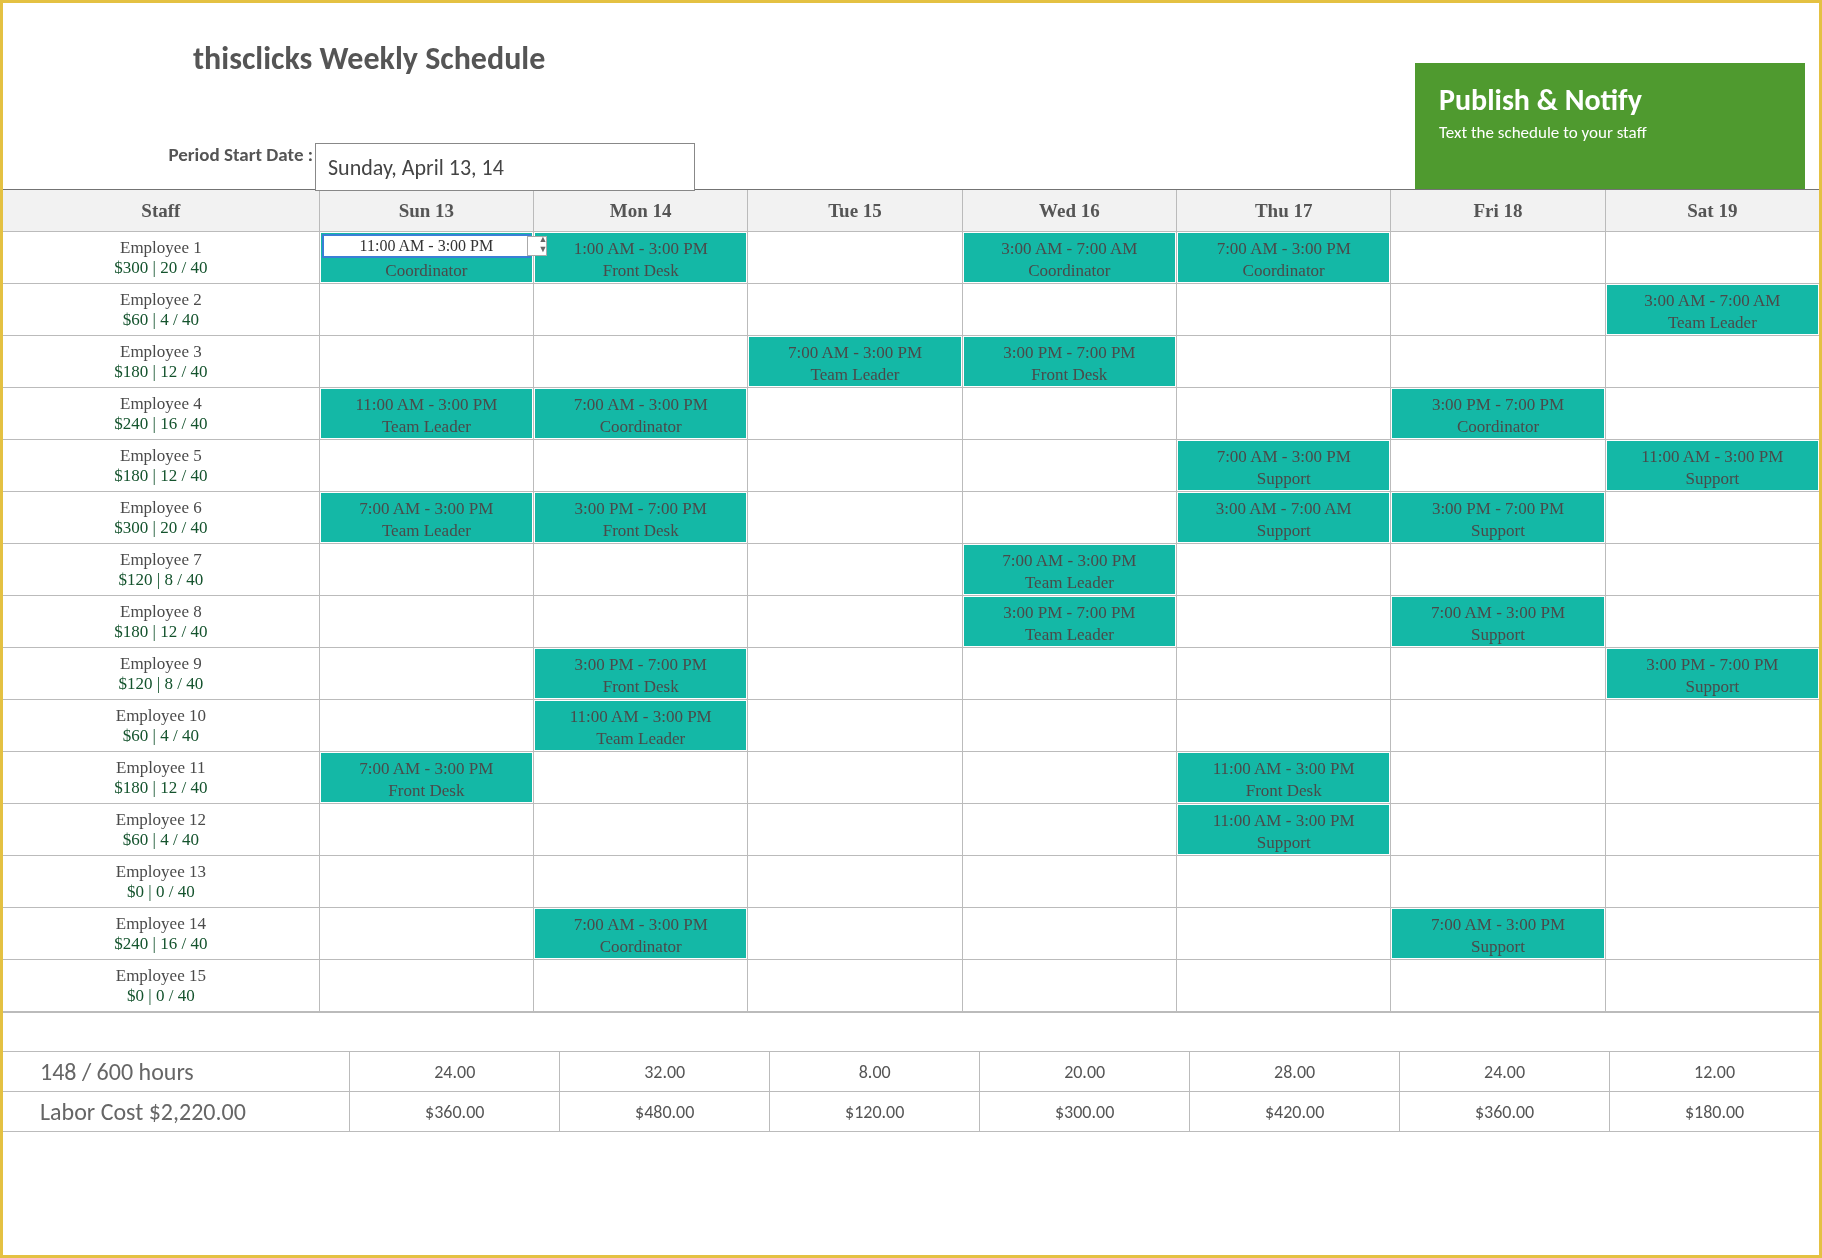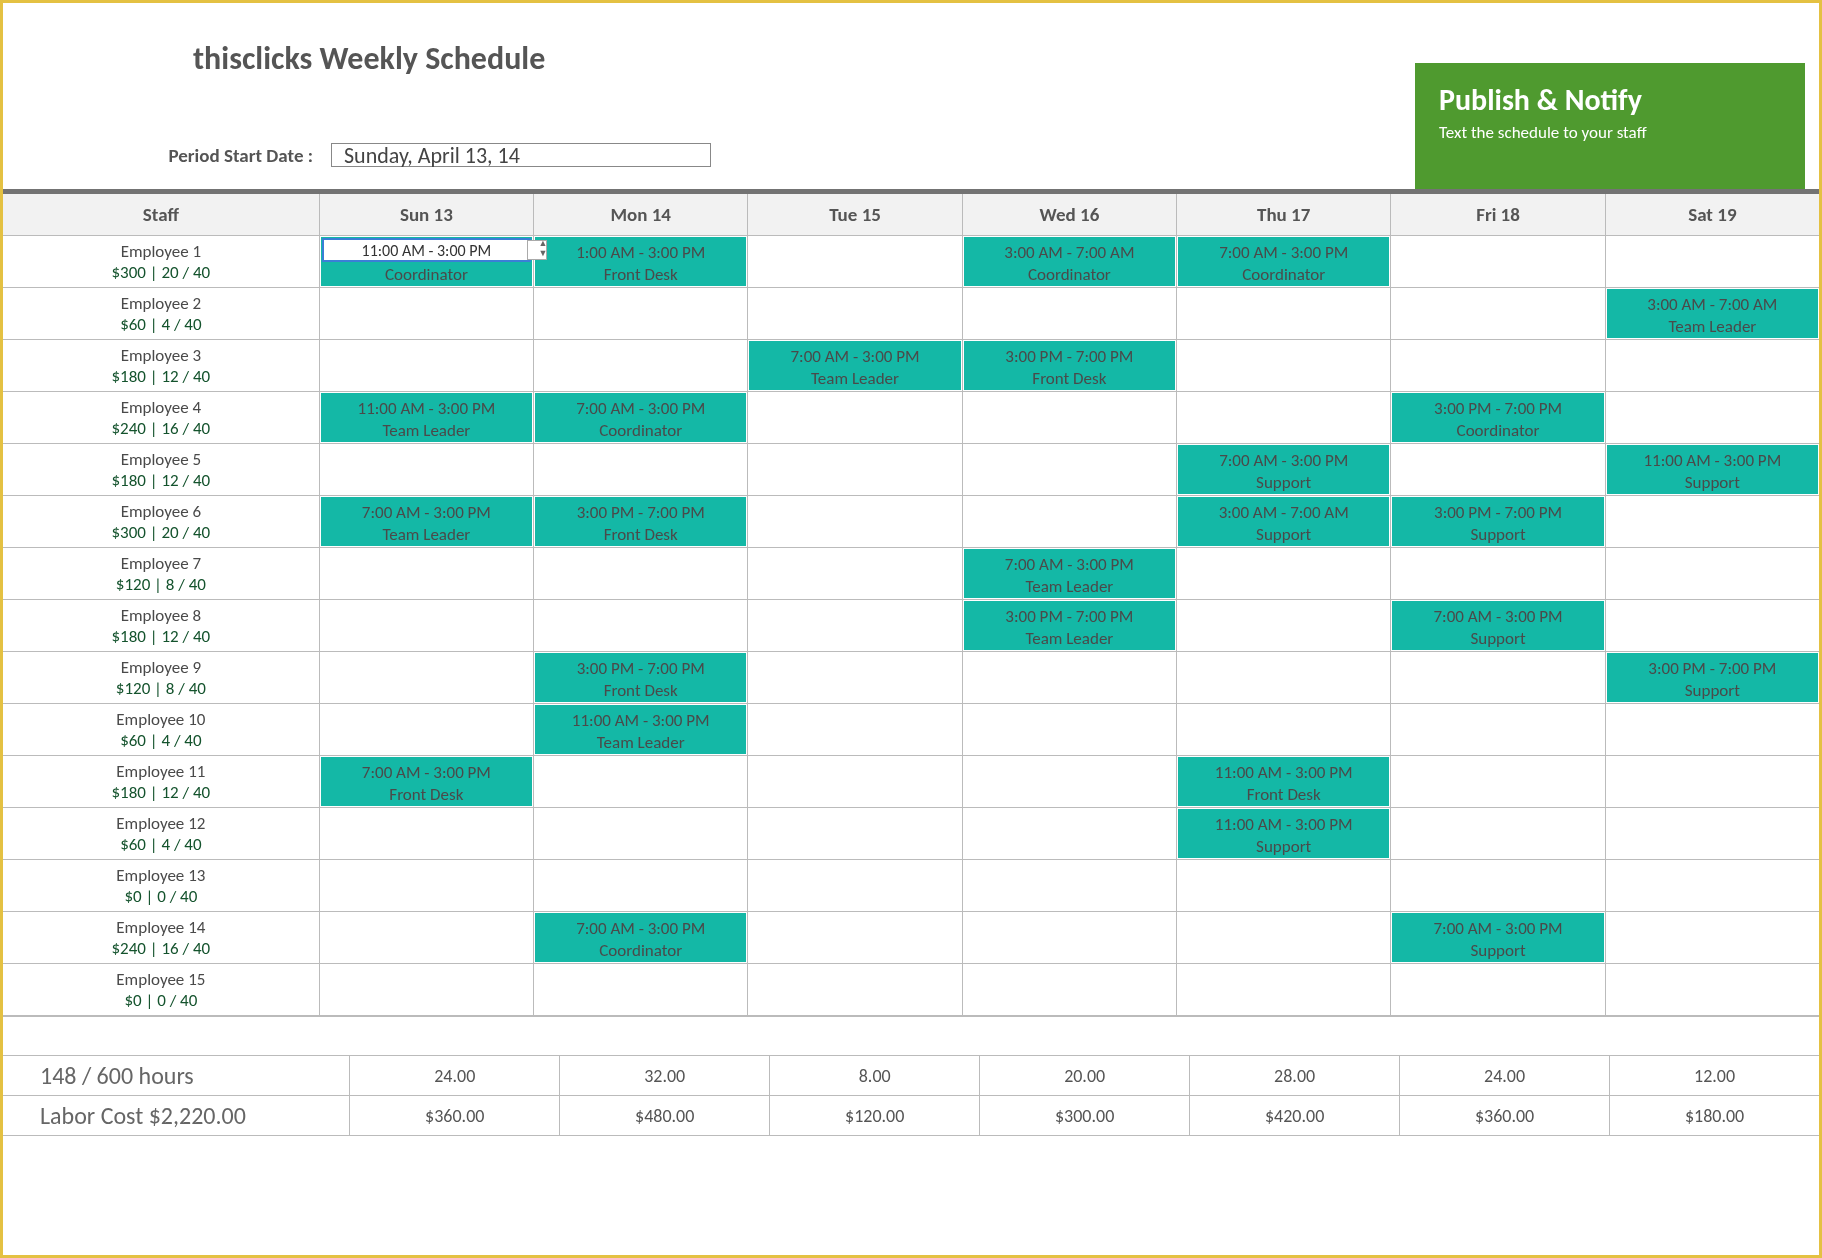--- a/index.html
+++ b/index.html
@@ -24,33 +24,32 @@
   .title {
     font-size: 32px;
     font-weight: 700;
     color: #555;
   }
   .date-row {
     position: absolute;
     top: 140px;
     left: 120px;
     display: flex;
-    align-items: center;
-    gap: 18px;
+    gap: 2px;
   }
   .date-label {
     font-size: 19px;
     font-weight: 700;
     color: #555;
     width: 190px;
     text-align: right;
   }
   .date-input {
     border: 1px solid #888;
-    height: 24px;
+    height: 48px;
     width: 380px;
     font-size: 22px;
     color: #444;
     padding: 0 12px;
     display: flex;
     align-items: center;
     background: #fff;
   }
   .publish-box {
     position: absolute;
@@ -59,22 +58,23 @@
     width: 390px;
     height: 126px;
     background: #4f9a2f;
     color: #fff;
     padding: 18px 24px;
   }
   .publish-title { font-size: 30px; font-weight: 700; }
   .publish-sub { font-size: 17px; margin-top: 4px; }
 
   .grid {
-    border-top: 5px solid #737373;
+    border-top: 1px solid #737373;
     border-bottom: 1px solid #bbb;
+    font-family: Liberation Serif, serif;
   }
   .hrow {
     display: flex;
     height: 42px;
     background: #f2f2f2;
     border-bottom: 1px solid #bbb;
   }
   .hrow .hc {
     flex: 1;
     display: flex;

